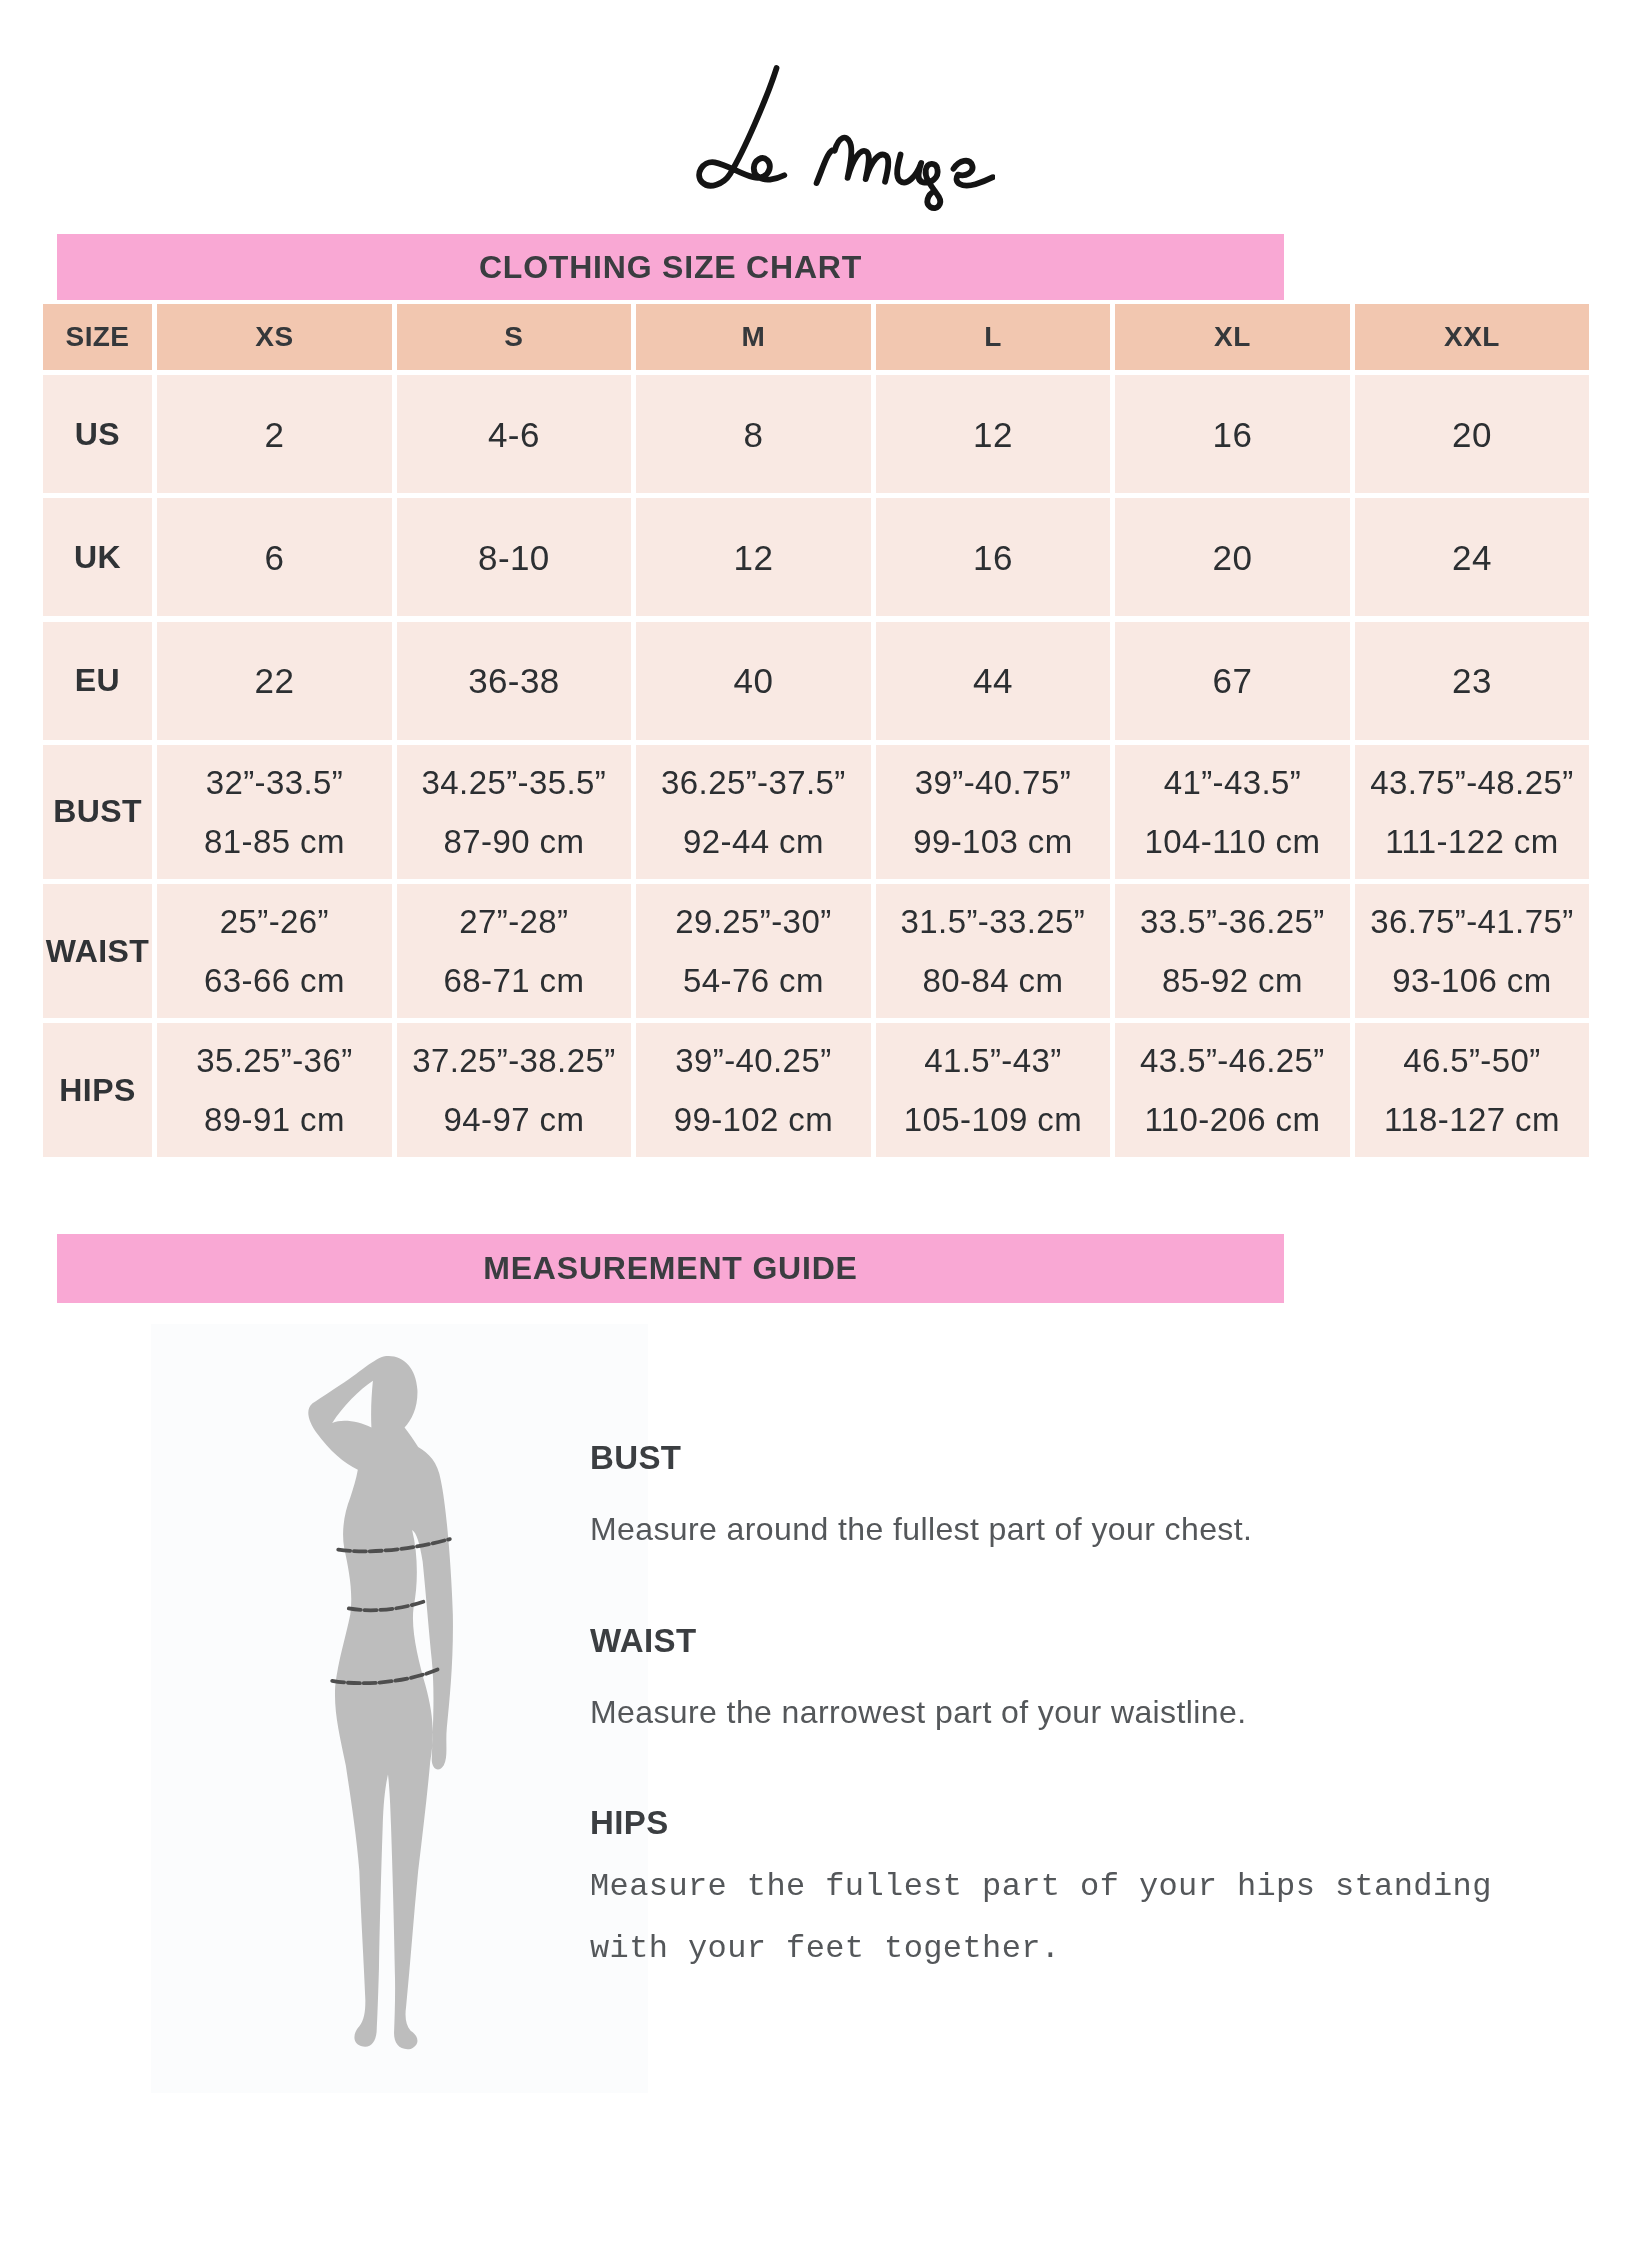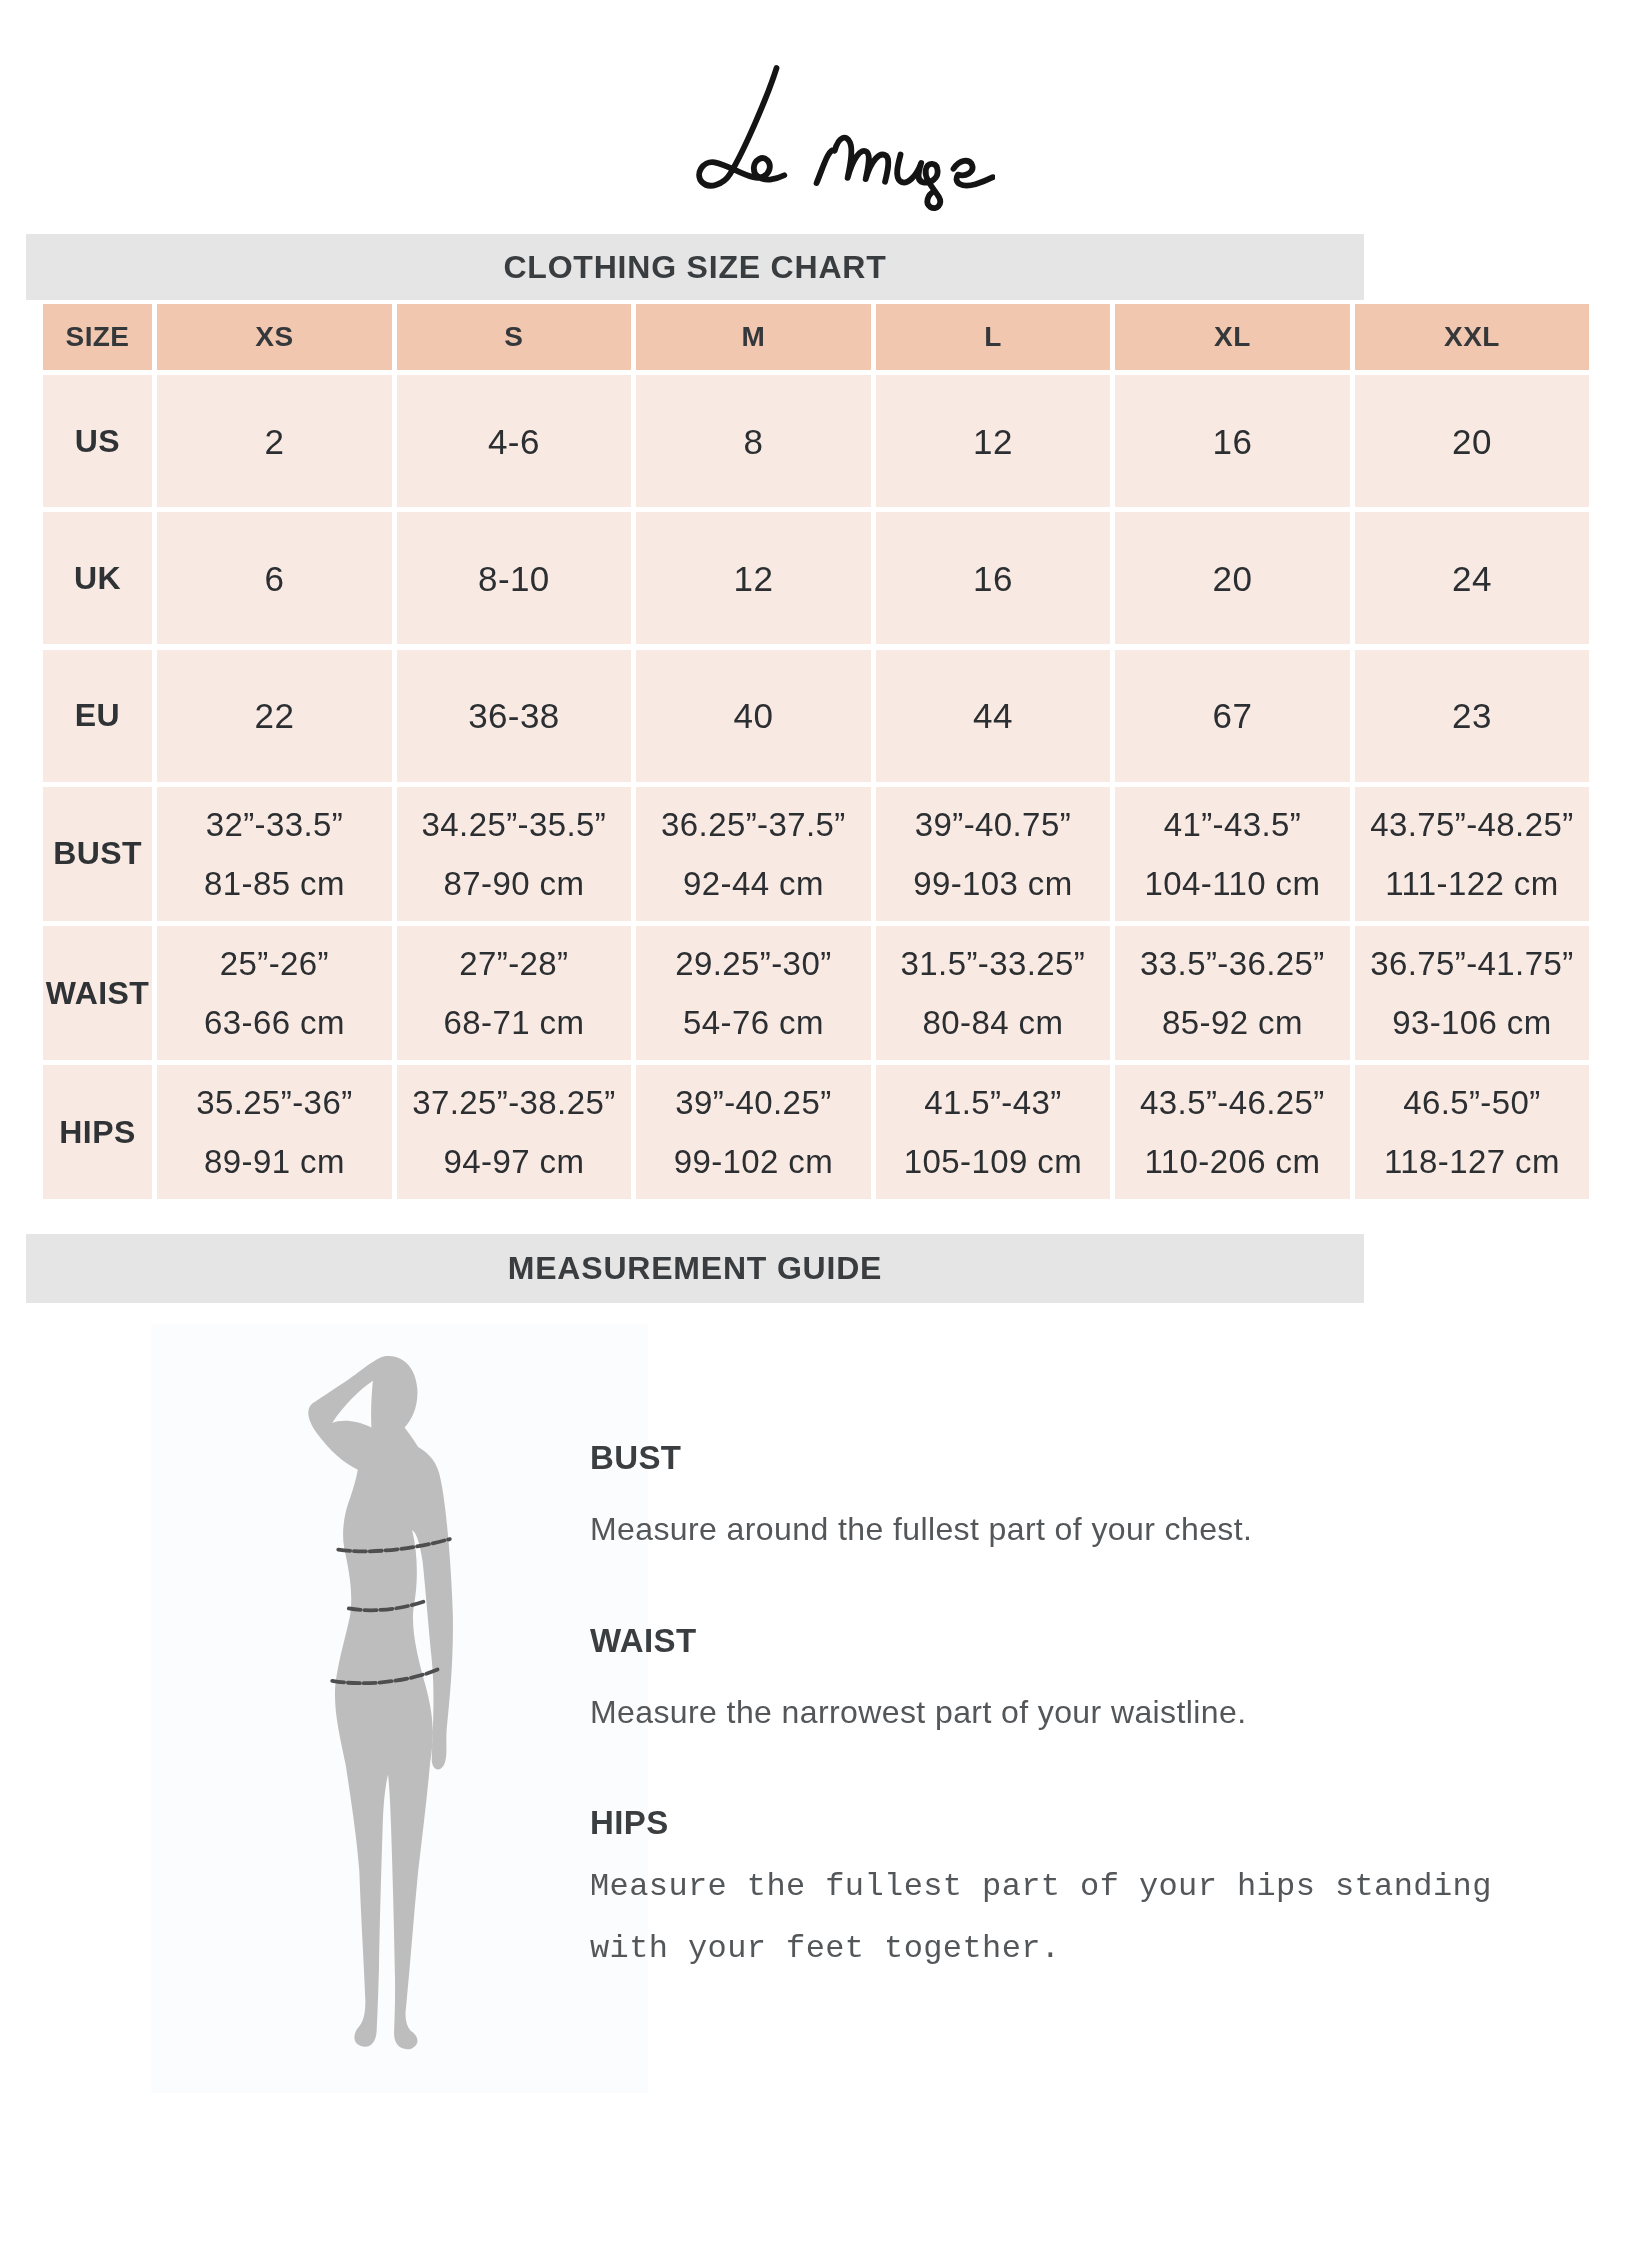--- a/index.html
+++ b/index.html
@@ -6,38 +6,38 @@
   body{
     width:1632px;height:2261px;position:relative;background:#ffffff;
     font-family:"Liberation Sans",sans-serif;color:#333;overflow:hidden;
   }
   .abs{position:absolute;}
   
   .logo{left:633px;top:59px;width:362px;height:155px;}
   .logo svg{width:100%;height:100%;}
   
   .bar{
-    left:26px;width:1338px;background:#e5e5e5;
+    left:57px;width:1227px;background:#f9a8d4;
     display:flex;align-items:center;justify-content:center;
     font-size:32px;font-weight:700;letter-spacing:0.8px;color:#3a3d40;
   }
   .title-bar{top:234px;height:66px;}
   .guide-bar{top:1234px;height:69px;}
   
   .thead{
     left:43px;top:304px;width:1546px;height:66px;
     display:grid;grid-template-columns:109px repeat(6,1fr);gap:5.3px;
   }
   .hcell{
     background:#f2c7b0;display:flex;align-items:center;justify-content:center;
     font-size:28px;font-weight:600;color:#35383b;letter-spacing:0.4px;
   }
   #chart-body{left:43px;top:375px;width:1546px;display:flex;flex-direction:column;gap:5.3px;}
   .row{display:grid;grid-template-columns:109px repeat(6,1fr);gap:5.3px;}
-  .r-s{height:132px;border-radius:32px;}
+  .r-s{height:118px;border-radius:32px;}
   .r-t{height:134px;}
   .cell{background:#f9e9e3;display:flex;align-items:center;justify-content:center;}
   .label{font-weight:700;font-size:32px;color:#303336;letter-spacing:0.4px;}
   .val{font-weight:300;font-size:35px;color:#2c2f32;flex-direction:column;line-height:59px;letter-spacing:0.4px;}
   .val .vline{font-size:33px;}
   
   .figure-bg{left:151px;top:1324px;width:497px;height:769px;background:#fbfcfd;}
   .figure{left:299px;top:1343px;width:181px;height:724px;}
   .sec-h{left:590px;font-size:33px;font-weight:700;color:#3b3e41;line-height:39px;letter-spacing:0.4px;}
   .sec-t{left:590px;font-size:32px;font-weight:300;color:#54575a;line-height:62px;letter-spacing:0.4px;}

